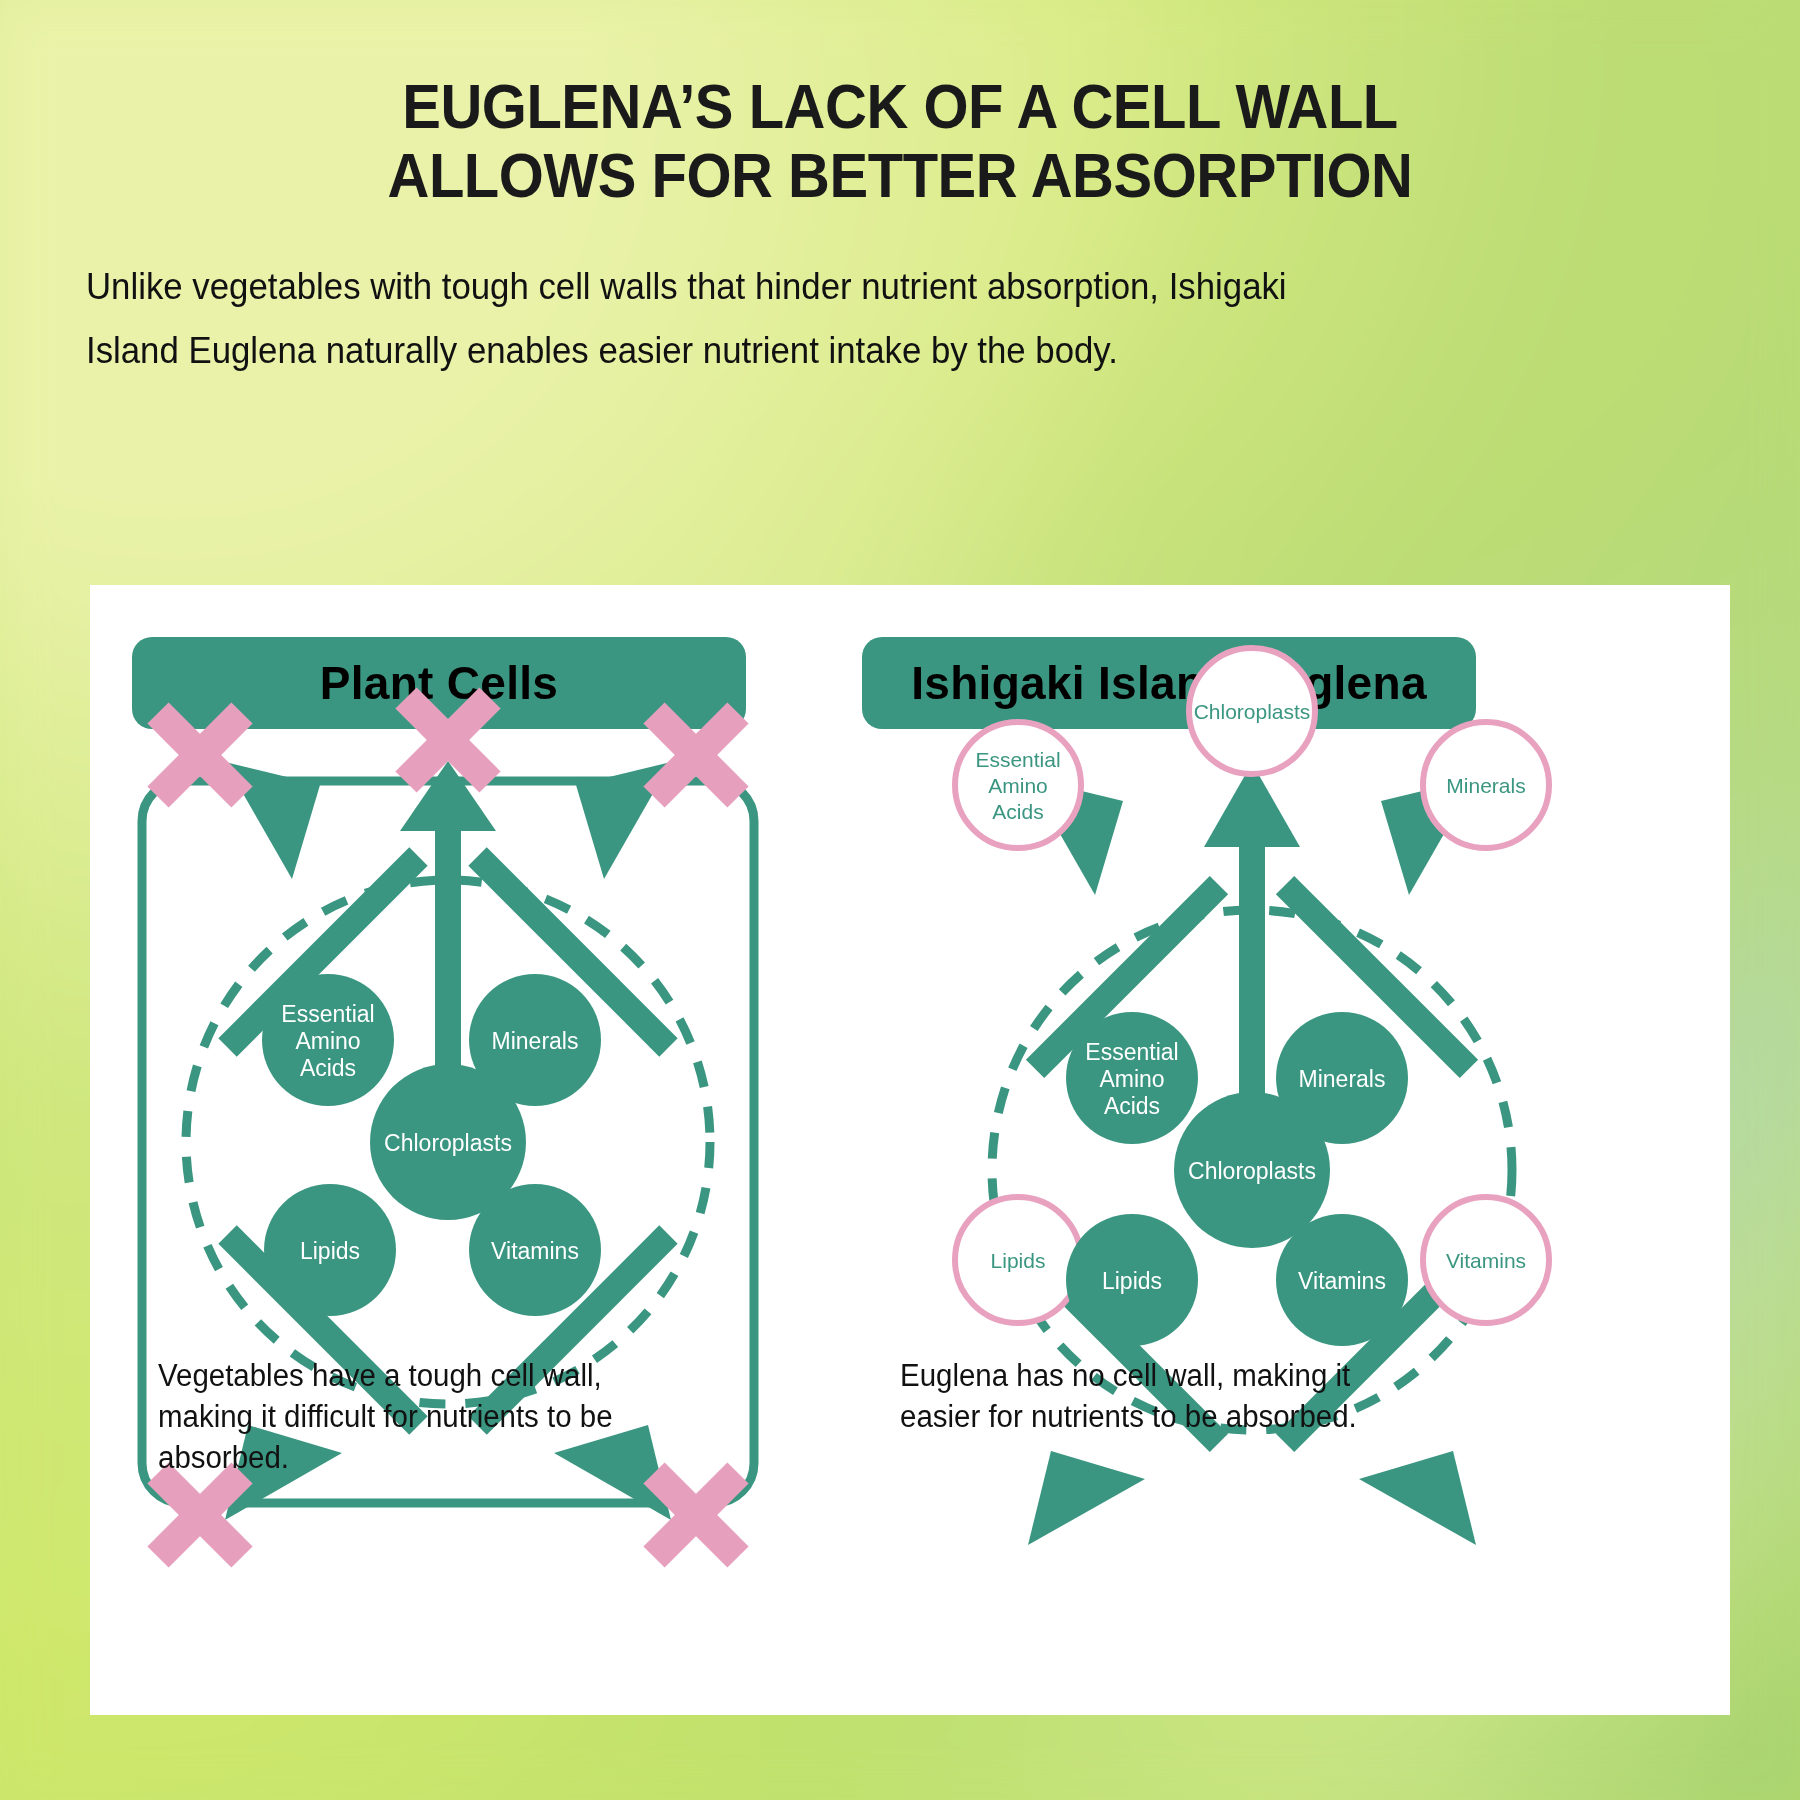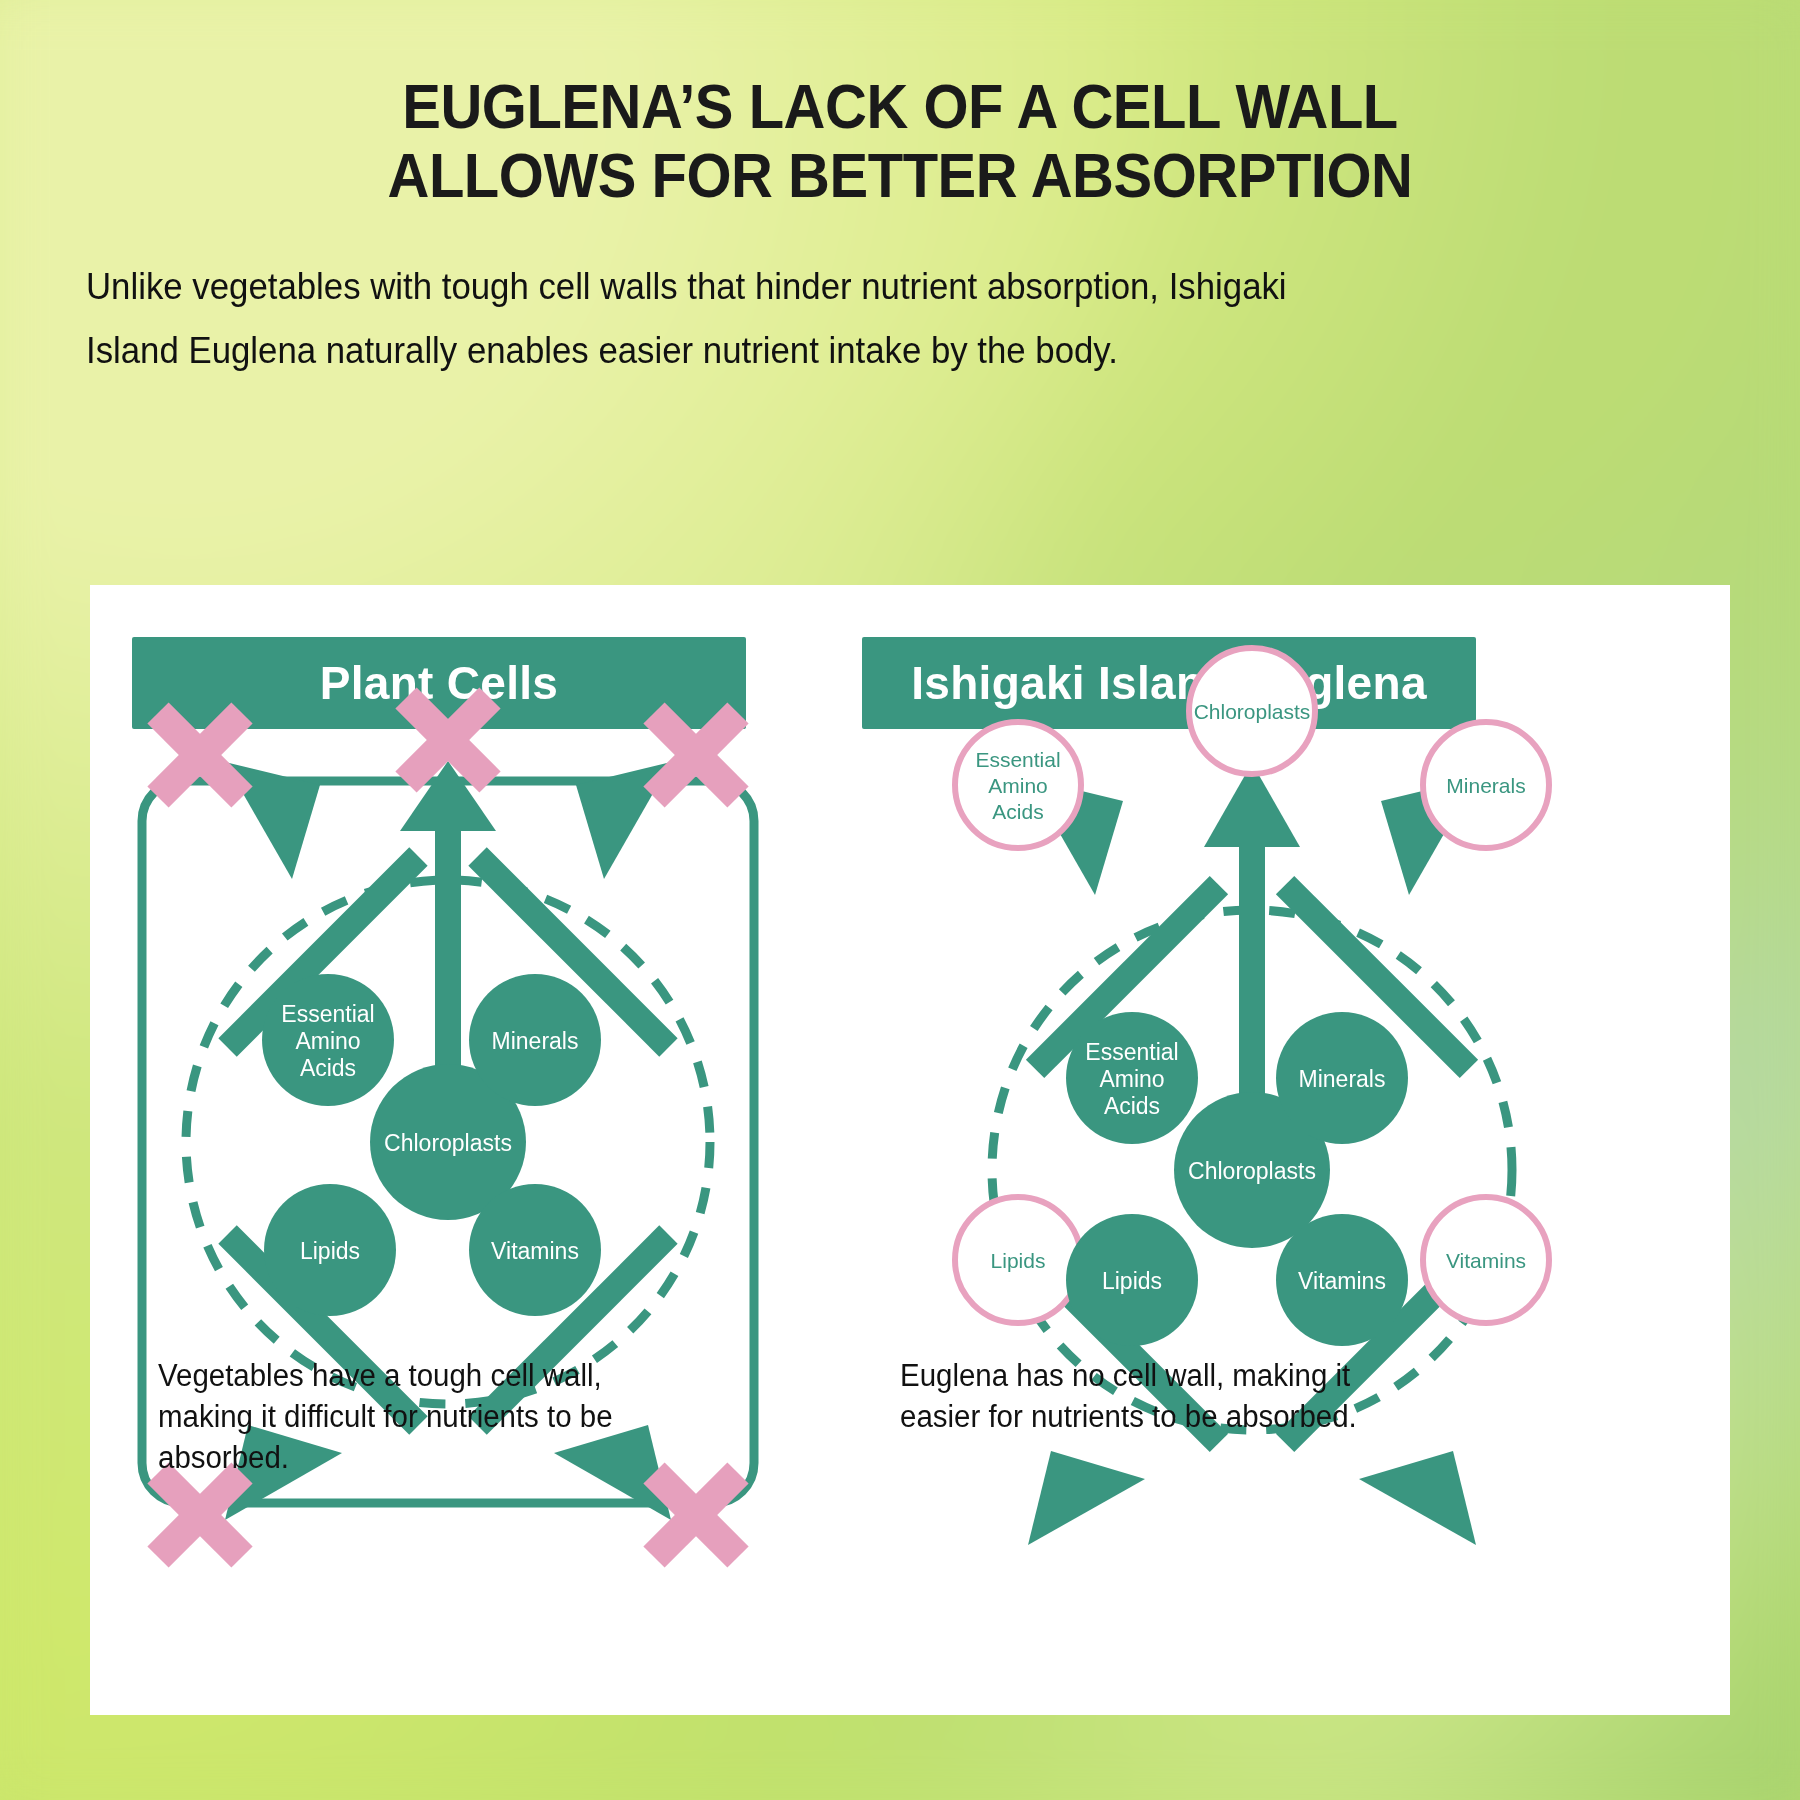--- a/index.html
+++ b/index.html
@@ -45,22 +45,22 @@
     color:#111;font-size:37px;line-height:1.72;
     font-family:"Liberation Sans Narrow","Liberation Sans",sans-serif;
     transform:scaleX(0.94);transform-origin:left top;
   }
   
   #card{
     position:absolute;left:90px;top:585px;width:1640px;height:1130px;
     background:#ffffff;
   }
   .badge{
-    position:absolute;height:92px;border-radius:2px;background:#3a9680;
-    color:#ffffff;display:flex;align-items:center;justify-content:center;
+    position:absolute;height:92px;border-radius:20px;background:#3a9680;
+    color:#000000;display:flex;align-items:center;justify-content:center;
     font-family:"Liberation Sans Narrow","Liberation Sans",sans-serif;
     font-weight:bold;font-size:46px;letter-spacing:0.3px;
   }
   #badge-left{left:42px;top:52px;width:614px;}
   #badge-right{left:772px;top:52px;width:614px;}
 
   .caption{
     position:absolute;color:#111;font-size:31px;line-height:1.33;
     font-family:"Liberation Sans Narrow","Liberation Sans",sans-serif;
     transform:scaleX(0.95);transform-origin:left top;white-space:pre-line;

